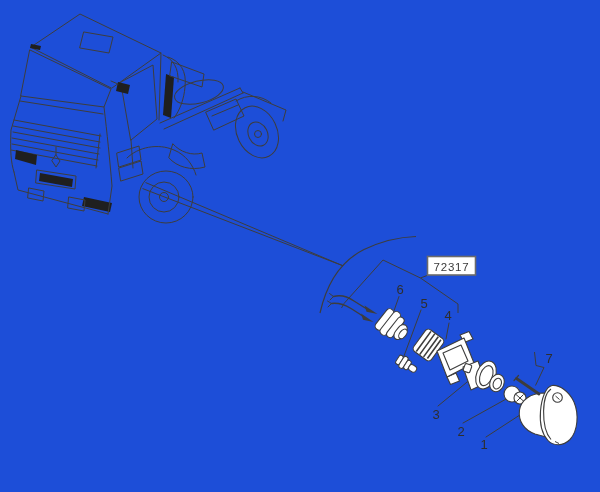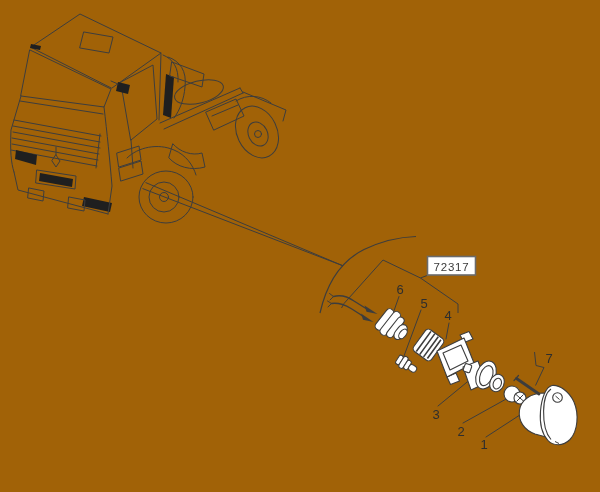--- a/index.html
+++ b/index.html
@@ -1,19 +1,19 @@
 <!DOCTYPE html>
 <html><head>
 <meta charset="utf-8">
 <style>
   html,body{margin:0;padding:0;background:#fff;}
   .stage{
     position:relative;
     width:600px;height:492px;
-    background:#a16207;
+    background:#1d4ed8;
     overflow:hidden;
     font-family:"Liberation Sans", sans-serif;
   }
   svg{display:block;}
   text{font-family:"Liberation Sans", sans-serif;}
   .callout{font-size:13px;fill:#2e2e2e;}
   .refnum{font-size:11.5px;fill:#3a3a3a;letter-spacing:0.8px;}
 </style>
 </head>
 <body>

